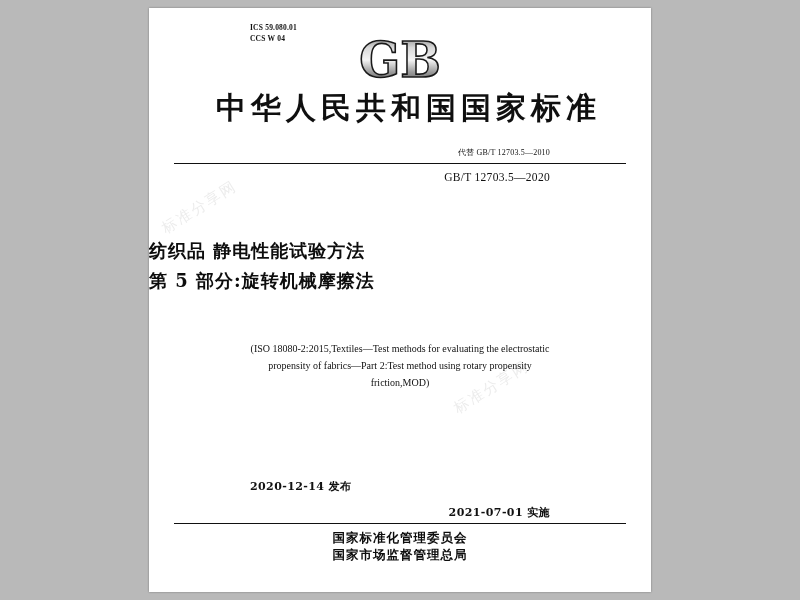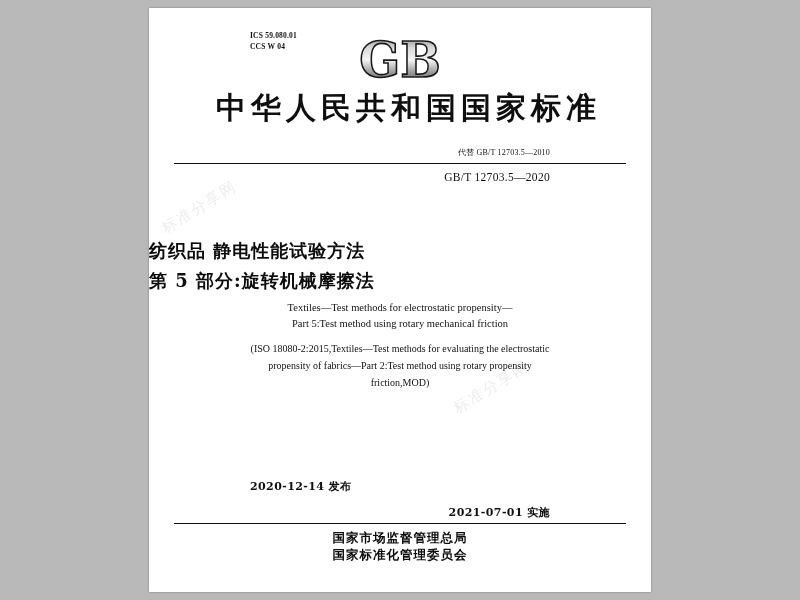--- a/index.html
+++ b/index.html
@@ -28,21 +28,21 @@
     left: 0;
     top: 0;
     width: 502px;
     height: 584px;
   }
 
   
   .ics-block {
     position: absolute;
     left: 101px;
-    top: 22px;
+    top: 14px;
     font-family: "Liberation Serif", serif;
     font-size: 7.5px;
     line-height: 11px;
     color: #111;
     letter-spacing: 0.2px;
     font-weight: bold;
   }
 
   
   .gb-logo {
@@ -239,38 +239,34 @@
     <div class="std-no">GB/T 12703.5—2020</div>
     <div class="std-replace">代替 GB/T 12703.5—2010</div>
 
     <div class="rule"></div>
 
     <div class="cn-title">
       <div>纺织品  静电性能试验方法</div>
       <div class="l2">第 5 部分:旋转机械摩擦法</div>
     </div>
 
-    <div class="en-title">
-      <div>Textiles—Test methods for electrostatic propensity—</div>
-      <div>Part 5:Test method using rotary mechanical friction</div>
-    </div>
 
     <div class="iso-note">
       <div>(ISO 18080-2:2015,Textiles—Test methods for evaluating the electrostatic</div>
       <div>propensity of fabrics—Part 2:Test method using rotary propensity</div>
       <div>friction,MOD)</div>
     </div>
 
     <div class="date-left">2020-12-14 发布</div>
     <div class="date-right">2021-07-01 实施</div>
 
     <div class="rule2"></div>
 
     <div class="issuer-wrap">
       <div class="issuer-lines">
+        <div>国家标准化管理委员会</div>
         <div>国家市场监督管理总局</div>
-        <div>国家标准化管理委员会</div>
       </div>
 
     </div>
 
   </div>
 </div>
 
 </body></html>

